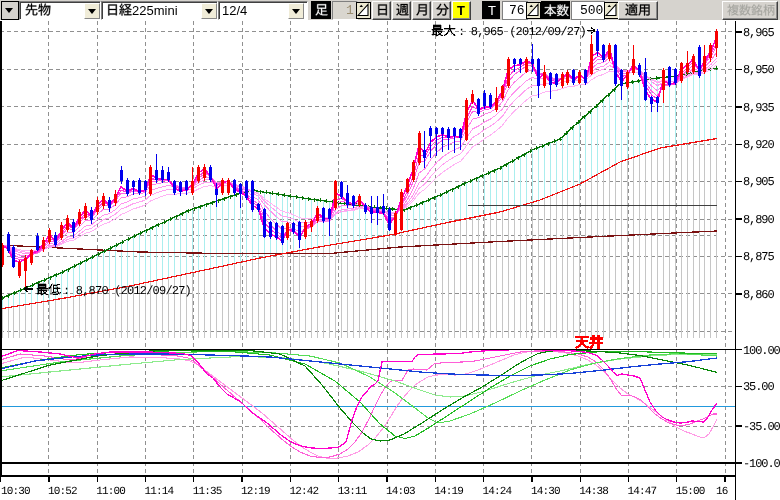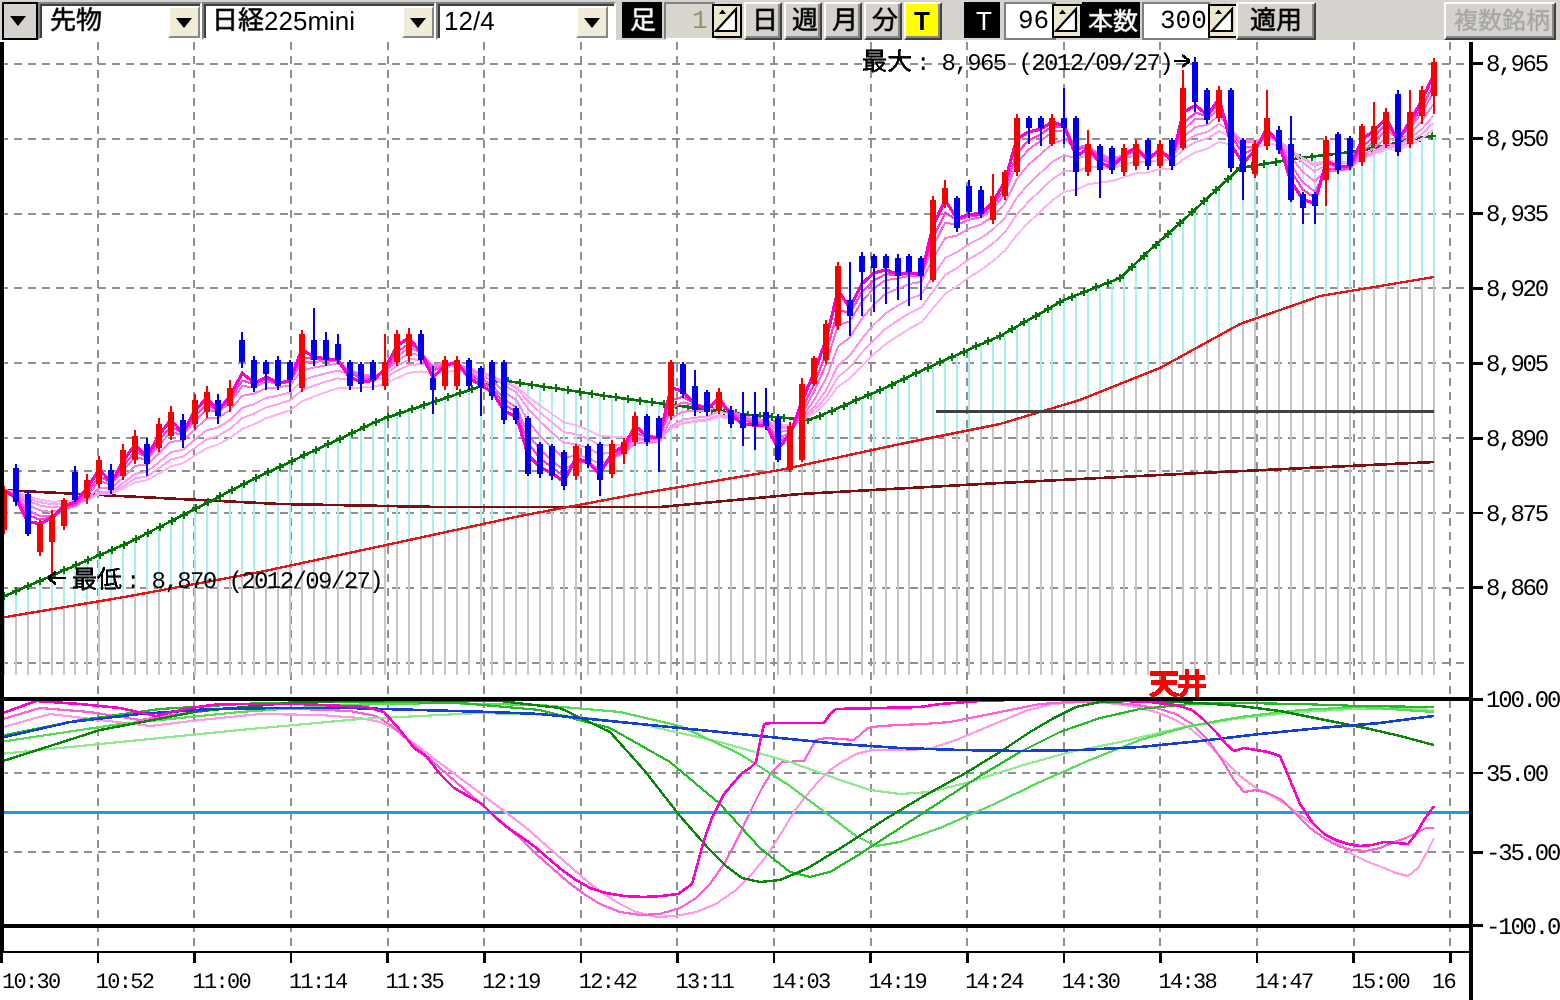--- a/index.html
+++ b/index.html
@@ -70,36 +70,36 @@
       <svg style="position:absolute;left:434.5px;top:3px" width="15" height="15">
         <g fill="#000" stroke="#000" stroke-width="23">
           <path transform="translate(1.0,11.5) scale(0.0130,-0.0130)" d="M324 820C262 665 151 527 23 442C41 428 74 399 88 383C213 478 331 628 404 797ZM673 822 601 793C676 644 803 482 914 392C928 413 956 442 977 458C867 535 738 687 673 822ZM187 462V389H392C370 219 314 59 76 -19C93 -35 115 -65 125 -85C382 8 446 190 473 389H732C720 135 705 35 679 9C669 -1 657 -4 637 -4C613 -4 552 -3 486 3C500 -18 509 -50 511 -72C574 -76 636 -77 670 -74C704 -71 727 -64 747 -38C782 0 796 115 811 426C812 436 812 462 812 462Z"></path>
         </g>
       </svg>
       <div style="position:absolute;left:452px;top:1px;width:17px;height:17px;background:#ffff00;border:1px solid #404040;border-top-color:#fdfdfd;border-left-color:#fdfdfd;box-shadow:inset -1px -1px 0 #888"></div>
       <div style="position:absolute;left:457px;top:3px;font:bold 13px 'Liberation Sans',sans-serif;color:#000">T</div>
       <div style="position:absolute;left:482px;top:1px;width:18px;height:18px;background:#000"></div>
       <div style="position:absolute;left:488px;top:3px;font:13px 'Liberation Sans',sans-serif;color:#fff">T</div>
       <div style="position:absolute;left:502px;top:1px;width:24px;height:17px;background:#fff;border:1px solid #808080"></div>
-      <div style="position:absolute;left:509px;top:3px;font:13px 'Liberation Mono',monospace">96</div>
+      <div style="position:absolute;left:509px;top:3px;font:13px 'Liberation Mono',monospace">76</div>
       <div style="position:absolute;left:526px;top:2px;width:13px;height:15px;background:#ece8d0;border:1px solid #000">
         <svg width="12" height="14" style="position:absolute;left:0;top:0">
           <path d="M1 12.5 L11 1.5 L11 12.5 Z" fill="#fff" stroke="#000" stroke-width="1.1"></path>
           <path d="M2.5 4 l3.5 0 l-1.75 -2.2 Z" fill="#000"></path>
         </svg>
       </div>
       <div style="position:absolute;left:541px;top:1px;width:29px;height:18px;background:#000"></div>
       <svg style="position:absolute;left:543px;top:3.5px" width="27" height="14.5">
         <g fill="#fff" stroke="#fff" stroke-width="24">
           <path transform="translate(1.0,11.0) scale(0.0125,-0.0125)" d="M460 839V629H65V553H413C328 381 183 219 31 140C48 125 72 97 85 78C231 164 368 315 460 489V183H264V107H460V-80H539V107H730V183H539V488C629 315 765 163 915 80C928 101 954 131 972 146C814 223 670 381 585 553H937V629H539V839Z"></path>
           <path transform="translate(13.5,11.0) scale(0.0125,-0.0125)" d="M438 821C420 781 388 723 362 688L413 663C440 696 473 747 503 793ZM83 793C110 751 136 696 145 661L205 687C195 723 168 777 139 816ZM629 841C601 663 548 494 464 389C481 377 513 351 525 338C552 374 577 417 598 464C621 361 650 267 689 185C639 109 573 49 486 3C455 26 415 51 371 75C406 121 429 176 442 244H531V306H262L296 377L278 381H322V531C371 495 433 446 459 422L501 476C474 496 365 565 322 590V594H527V656H322V841H252V656H45V594H232C183 528 106 466 34 435C49 421 66 395 75 378C136 412 202 467 252 527V387L225 393L184 306H39V244H153C126 191 98 140 76 102L142 79L157 106C191 92 224 77 256 60C204 23 134 -2 42 -17C55 -33 70 -60 75 -80C183 -57 263 -24 322 25C368 -2 408 -29 439 -55L463 -30C476 -47 490 -70 496 -83C594 -32 670 32 729 111C778 30 839 -35 916 -80C928 -59 952 -30 970 -15C889 27 825 96 775 182C836 290 874 423 899 586H960V656H666C681 712 694 770 704 830ZM231 244H370C357 190 337 145 307 109C268 128 228 146 187 161ZM646 586H821C803 461 776 354 734 265C693 359 664 469 646 586Z"></path>
         </g>
       </svg>
       <div style="position:absolute;left:571px;top:1px;width:32px;height:17px;background:#fff;border:1px solid #808080"></div>
-      <div style="position:absolute;left:580px;top:3px;font:13px 'Liberation Mono',monospace">300</div>
+      <div style="position:absolute;left:580px;top:3px;font:13px 'Liberation Mono',monospace">500</div>
       <div style="position:absolute;left:604px;top:2px;width:13px;height:15px;background:#ece8d0;border:1px solid #000">
         <svg width="12" height="14" style="position:absolute;left:0;top:0">
           <path d="M1 12.5 L11 1.5 L11 12.5 Z" fill="#fff" stroke="#000" stroke-width="1.1"></path>
           <path d="M2.5 4 l3.5 0 l-1.75 -2.2 Z" fill="#000"></path>
         </svg>
       </div>
       <div style="position:absolute;left:618px;top:1px;width:38px;height:17px;background:#d6d3ce;border:1px solid #404040;border-top-color:#fdfdfd;border-left-color:#fdfdfd;box-shadow:inset -1px -1px 0 #888"></div>
       <svg style="position:absolute;left:624px;top:3px" width="28" height="15">
         <g fill="#000" stroke="#000" stroke-width="23">
           <path transform="translate(1.0,11.5) scale(0.0130,-0.0130)" d="M56 773C117 725 185 654 214 604L275 651C245 700 174 769 113 815ZM246 445H46V375H173V116C128 74 78 32 36 2L75 -72C124 -28 170 15 214 58C277 -21 368 -56 500 -61C612 -65 826 -63 938 -59C941 -36 953 -2 962 15C841 7 610 4 499 9C381 14 293 48 246 122ZM428 686C445 658 461 621 468 593H339V68H408V532H592V464H443V413H592V341H488V121H543V159H757V341H649V413H800V464H649V532H841V149C841 137 838 134 826 133C812 133 773 133 728 134C738 116 748 89 751 70C811 70 852 70 879 81C904 94 911 112 911 149V593H764C781 620 799 655 817 689L794 695H947V756H654V840H581V756H302V695H463ZM743 695C731 664 711 622 696 594L700 593H523L538 597C532 625 514 665 495 695ZM543 293H702V207H543Z"></path>

